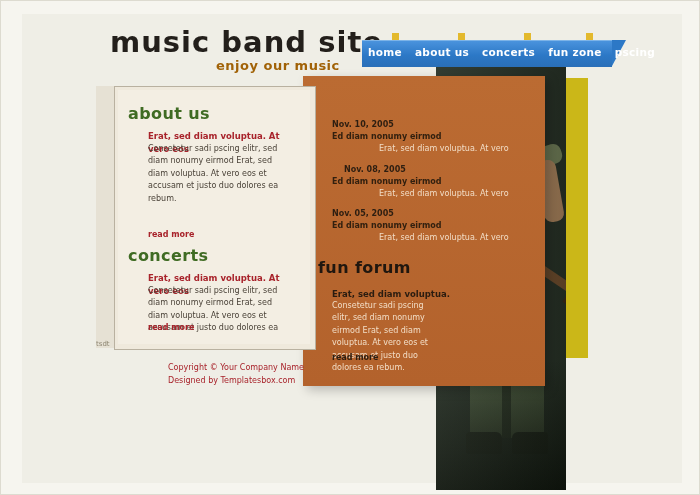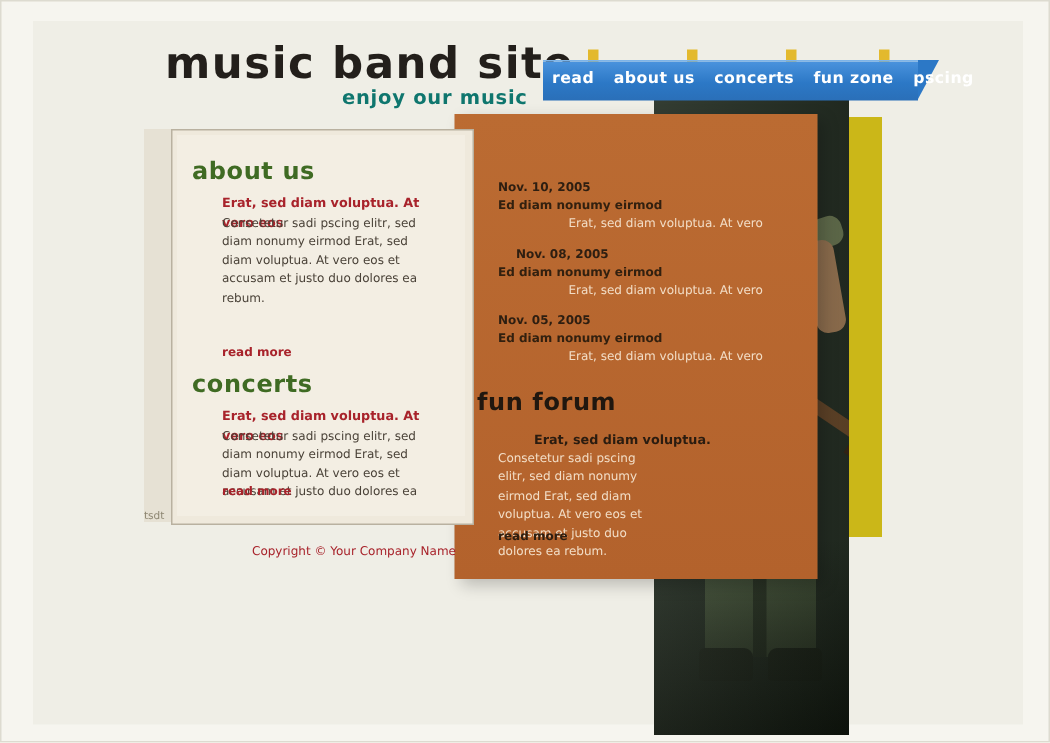--- a/index.html
+++ b/index.html
@@ -26,24 +26,24 @@
     position:absolute;left:110px;top:28px;
     font-family:"DejaVu Sans", sans-serif;
     font-weight:bold;
     font-size:29px;
     letter-spacing:1px;
     color:#231f1b;
     line-height:1;
     white-space:nowrap;
   }
   .logo-sub{
-    position:absolute;left:228px;top:58px;
+    position:absolute;left:216px;top:58px;
     font-size:13px;
     font-weight:bold;
-    color:#0f766e;
+    color:#a16207;
     letter-spacing:.5px;
     white-space:nowrap;
   }
 
   
   .navbar{
     position:absolute;left:362px;top:40px;
     width:250px;height:26px;
     background:#2f7fd0;
     background:linear-gradient(to bottom,#4a93dd 0%,#2c78c6 55%,#2a6fb8 100%);
@@ -198,21 +198,21 @@
     letter-spacing:.4px;
   }
   .h-about{left:128px;top:104px;}
   .h-concerts{left:128px;top:246px;}
   .h-news{left:318px;top:92px;color:#20170f;}
   .h-forum{left:318px;top:258px;color:#20170f;}
 
   .lead{
     position:absolute;font-size:8.5px;font-weight:bold;color:#a8232b;line-height:1.5;
   }
-  .lead.dark{color:#2a1c10;margin-left:24px;}
+  .lead.dark{color:#2a1c10;}
   .body{
     position:absolute;font-size:8px;color:#4a4238;line-height:1.55;
   }
   .body.onorange{color:#f2ddc6;}
   .readmore{
     position:absolute;font-size:8px;font-weight:bold;color:#a8232b;
   }
   .readmore.onorange{color:#2d1e11;}
 
   .news-date{
@@ -286,21 +286,21 @@
   <div class="logo-sub">enjoy our music</div>
 
   <div class="pin" style="left:392px;"></div>
   <div class="pin" style="left:458px;"></div>
   <div class="pin" style="left:524px;"></div>
   <div class="pin" style="left:586px;"></div>
 
   <div class="navbar"></div>
   <div class="navbar-tail"></div>
   <div class="nav">
-    <a href="#">read</a>
+    <a href="#">home</a>
     <a href="#">about us</a>
     <a href="#">concerts</a>
     <a href="#">fun zone</a>
     <a href="#">pscing</a>
   </div>
 
   <div class="h-sec h-about">about us</div>
   <div class="lead" style="left:148px;top:130px;width:148px;">Erat, sed diam voluptua. At vero eos</div>
   <div class="body" style="left:148px;top:143px;width:146px;">Consetetur sadi pscing elitr, sed diam nonumy eirmod Erat, sed diam voluptua. At vero eos et accusam et justo duo dolores ea rebum.</div>
   <div class="readmore" style="left:148px;top:230px;">read more</div>
@@ -323,16 +323,17 @@
   <div class="news-text" style="left:332px;top:233px;">Erat, sed diam voluptua. At vero</div>
 
   <div class="h-sec h-forum">fun forum</div>
   <div class="lead dark" style="left:332px;top:288px;width:130px;">Erat, sed diam voluptua.</div>
   <div class="body onorange" style="left:332px;top:300px;width:108px;">Consetetur sadi pscing elitr, sed diam nonumy eirmod Erat, sed diam voluptua. At vero eos et accusam et justo duo dolores ea rebum.</div>
   <div class="readmore onorange" style="left:332px;top:353px;">read more</div>
 
   <div class="tiny-left">tsdt</div>
   <div class="footer">
     <div>Copyright © Your Company Name</div>
+    <div class="line2">Designed by Templatesbox.com</div>
   </div>
 
   <div class="frame-edge"></div>
 </div>
 
 </body></html>

